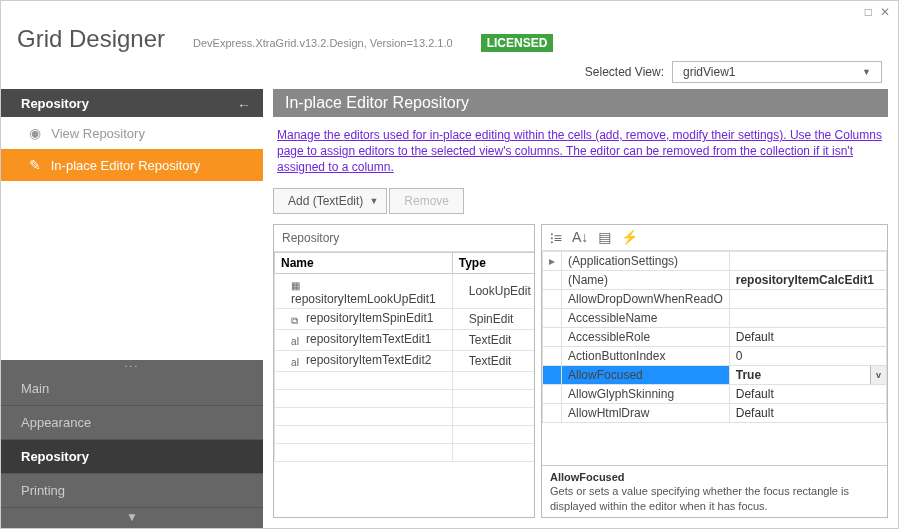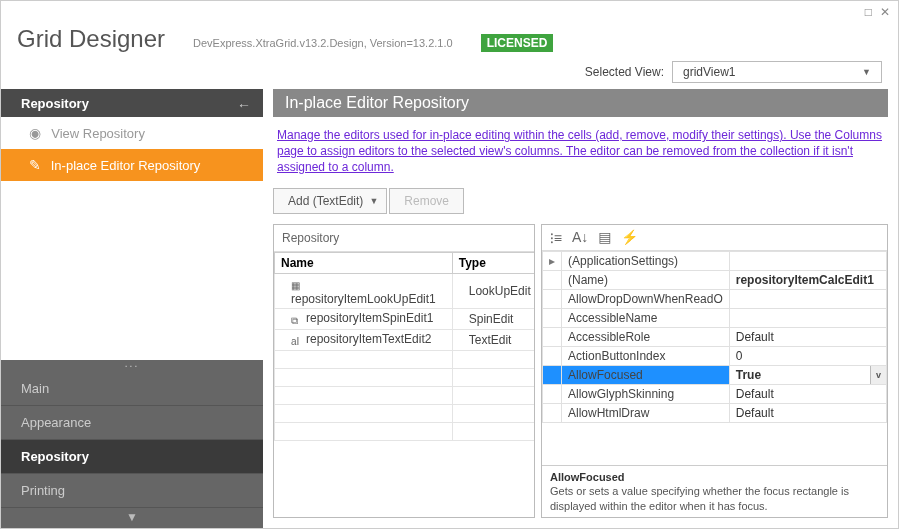--- a/index.html
+++ b/index.html
@@ -145,20 +145,24 @@
             </tr>
             <tr>
               <td><span class="ic">▦</span><span>repositoryItemLookUpEdit1</span></td>
               <td>LookUpEdit</td>
             </tr>
             <tr>
               <td><span class="ic">⧉</span><span>repositoryItemSpinEdit1</span></td>
               <td>SpinEdit</td>
             </tr>
             <tr>
+              <td><span class="ic">aI</span><span>repositoryItemTextEdit1</span></td>
+              <td>TextEdit</td>
+            </tr>
+            <tr>
               <td><span class="ic">aI</span><span>repositoryItemTextEdit2</span></td>
               <td>TextEdit</td>
             </tr>
             <tr class="fill-rows">
                   <td></td>
                   <td></td>
                 </tr>
             <tr class="fill-rows">
                   <td></td>
                   <td></td>

